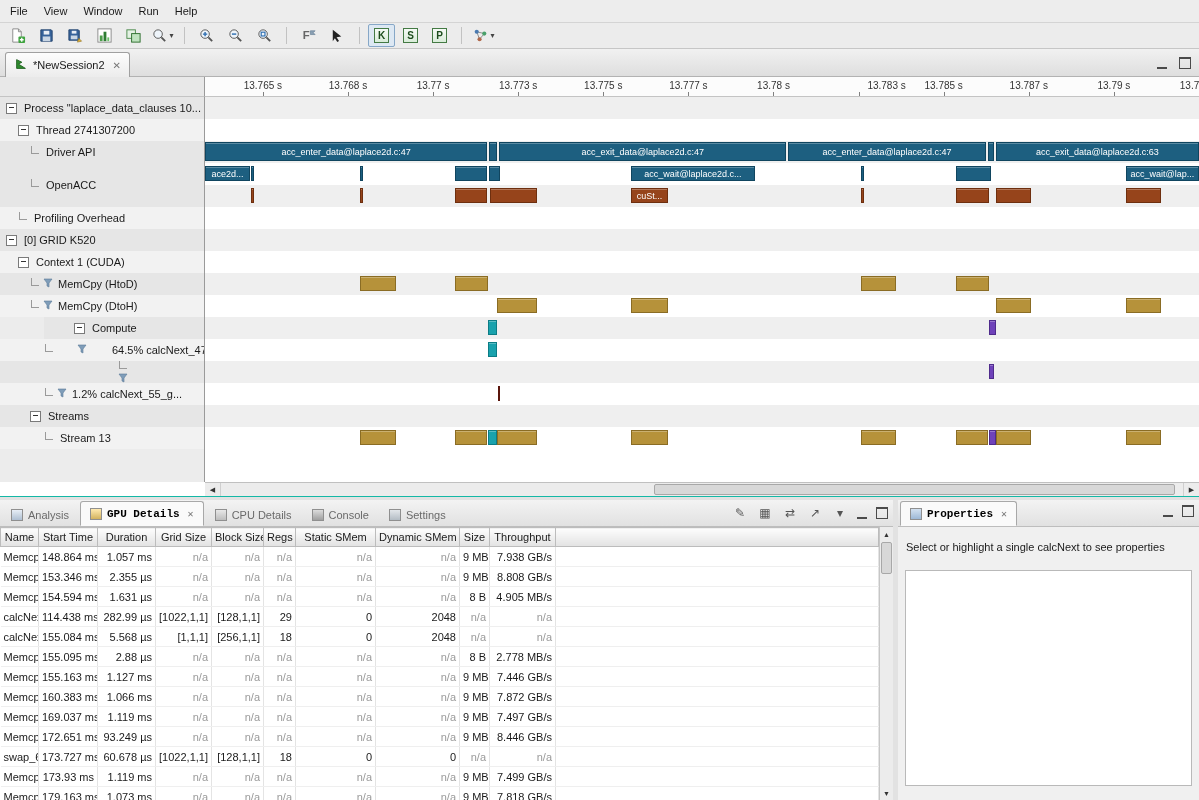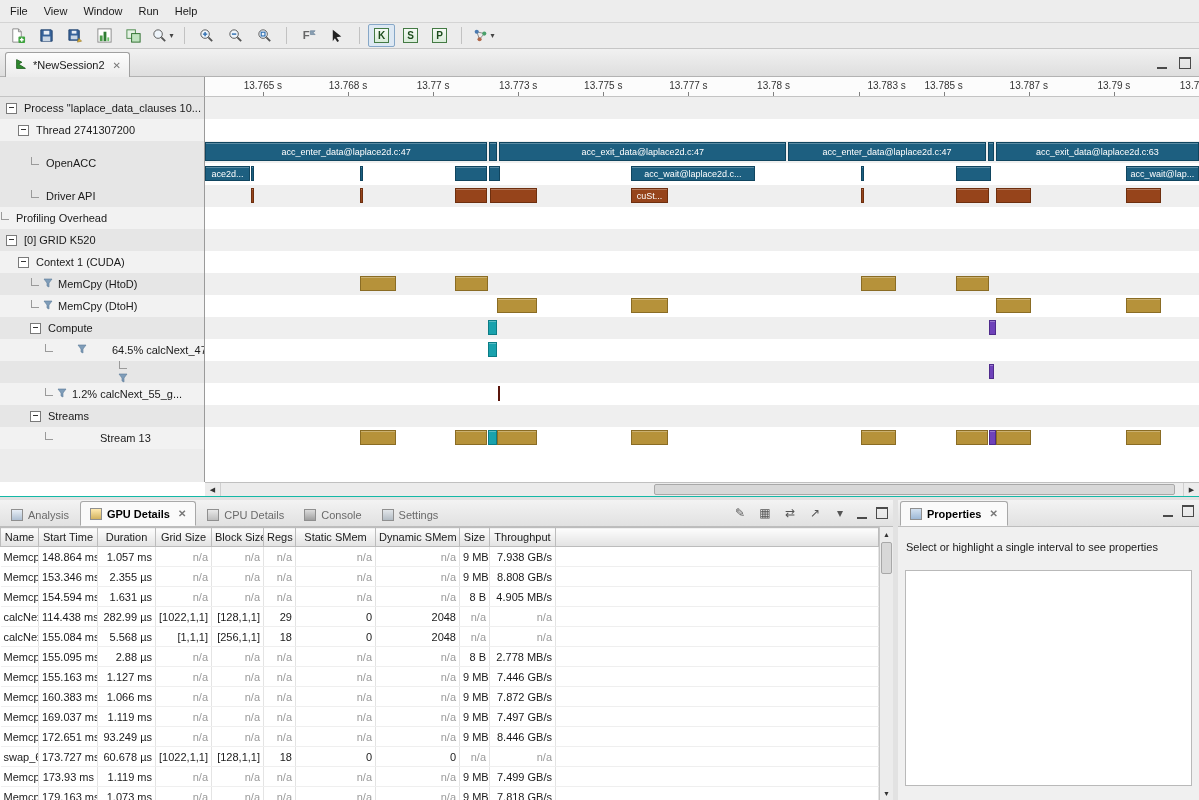--- a/index.html
+++ b/index.html
@@ -66,21 +66,21 @@
   
   .hsash{position:absolute;top:497px;left:0;right:0;height:3px;background:#e2e2e2;cursor:row-resize;}
   .vsash{position:absolute;top:500px;left:893px;width:5px;bottom:0;background:#e2e2e2;cursor:col-resize;}
   
   .bottom{position:absolute;top:500px;left:0;width:893px;height:300px;background:#ececec;}
   .props{position:absolute;top:500px;left:898px;right:0;height:300px;background:#ececec;}
   .panel-tabs{position:relative;height:27px;background:linear-gradient(#f3f3f3,#e1e1e1);
               border-bottom:1px solid #bdbdbd;display:flex;align-items:flex-end;box-sizing:border-box;}
   .ptab{height:23px;display:flex;align-items:center;gap:5px;padding:0 9px;color:#6a6a6a;margin-left:2px;}
   .ptab.active{background:#fafafa;border:1px solid #a8a8a8;border-bottom:1px solid #fafafa;
-               border-radius:3px 3px 0 0;color:#000;font-weight:bold;}
+               border-radius:3px 3px 0 0;color:#000;font-weight:bold;font-family:Liberation Mono, monospace;}
   .tabico{width:12px;height:12px;border:1px solid #8f8f8f;box-sizing:border-box;}
   .ico-analysis{background:linear-gradient(#e7eef6,#aebfd2);}
   .ico-gpu{background:linear-gradient(#ffeab0,#d2b25e);}
   .ico-cpu{background:linear-gradient(#e8e8e8,#bdbdbd);}
   .ico-console{background:linear-gradient(#dcdcdc,#9f9f9f);}
   .ico-settings{background:linear-gradient(#e2e6ea,#b3bcc4);}
   .ico-props{background:linear-gradient(#d3e1f0,#9db8d6);}
   .ptools{position:absolute;right:5px;top:5px;display:flex;gap:9px;align-items:center;color:#555;font-size:12px;}
   .ptools .pt{width:16px;height:16px;display:flex;align-items:center;justify-content:center;}
   
@@ -285,29 +285,29 @@
       </div>
     <div class="tree" id="tree">
         <div class="tree-row even" style="height: 22px; padding-left: 6px;">
           <span class="cbox"></span>
           <span class="tree-label">Process "laplace_data_clauses 10...</span>
         </div>
         <div class="tree-row odd" style="height: 22px; padding-left: 18px;">
           <span class="cbox"></span>
           <span class="tree-label">Thread 2741307200</span>
         </div>
+        <div class="tree-row even" style="height: 22px; padding-left: 30px;">
+          <span class="elbow"></span>
+          <span class="tree-label">Driver API</span>
+        </div>
         <div class="tree-row even" style="height: 44px; padding-left: 30px;">
           <span class="elbow"></span>
           <span class="tree-label">OpenACC</span>
         </div>
-        <div class="tree-row even" style="height: 22px; padding-left: 30px;">
-          <span class="elbow"></span>
-          <span class="tree-label">Driver API</span>
-        </div>
-        <div class="tree-row odd" style="height: 22px; padding-left: 0; text-align: center;">
+        <div class="tree-row odd" style="height: 22px; padding-left: 18px; text-align: center;">
           <span class="elbow"></span>
           <span class="tree-label">Profiling Overhead</span>
         </div>
         <div class="tree-row even" style="height: 22px; padding-left: 6px;">
           <span class="cbox"></span>
           <span class="tree-label">[0] GRID K520</span>
         </div>
         <div class="tree-row odd" style="height: 22px; padding-left: 18px;">
           <span class="cbox"></span>
           <span class="tree-label">Context 1 (CUDA)</span>
@@ -319,21 +319,21 @@
             </svg></span>
           <span class="tree-label">MemCpy (HtoD)</span>
         </div>
         <div class="tree-row odd" style="height: 22px; padding-left: 30px;">
           <span class="elbow"></span>
           <span class="funnel"><svg width="10" height="10" viewBox="0 0 10 10">
               <path d="M1 1h8L6 5v4L4 8V5z" fill="#7f9db9" stroke="#5a7a99" stroke-width="0.6"></path>
             </svg></span>
           <span class="tree-label">MemCpy (DtoH)</span>
         </div>
-        <div class="tree-row even" style="height: 22px; padding-left: 30px;">
+        <div class="tree-row even" style="height: 22px; padding-left: 30px; margin-left: 44px;">
           <span class="cbox"></span>
           <span class="tree-label">Compute</span>
         </div>
         <div class="tree-row odd" style="height: 22px; padding-left: 44px; gap: 20px;">
           <span class="elbow"></span>
           <span class="funnel"><svg width="10" height="10" viewBox="0 0 10 10">
               <path d="M1 1h8L6 5v4L4 8V5z" fill="#7f9db9" stroke="#5a7a99" stroke-width="0.6"></path>
             </svg></span>
           <span class="tree-label">64.5% calcNext_47_...</span>
         </div>
@@ -348,21 +348,21 @@
           <span class="elbow"></span>
           <span class="funnel"><svg width="10" height="10" viewBox="0 0 10 10">
               <path d="M1 1h8L6 5v4L4 8V5z" fill="#7f9db9" stroke="#5a7a99" stroke-width="0.6"></path>
             </svg></span>
           <span class="tree-label">1.2% calcNext_55_g...</span>
         </div>
         <div class="tree-row even" style="height: 22px; padding-left: 30px;">
           <span class="cbox"></span>
           <span class="tree-label">Streams</span>
         </div>
-        <div class="tree-row odd" style="height: 22px; padding-left: 44px; gap: 40px;">
+        <div class="tree-row odd" style="height: 22px; padding-left: 44px;">
           <span class="elbow"></span>
           <span class="tree-label">Stream 13</span>
         </div>
       </div>
     <div class="lanes" id="lanes">
         <div class="lane even"></div>
         <div class="lane odd"></div>
         <div class="lane even tall">
           <div class="bar" style="left: 0%; width: 28.3904%; background: rgb(29, 95, 128); border-color: rgb(16, 69, 95);">
             <span>acc_enter_data@laplace2d.c:47</span>
@@ -712,18 +712,18 @@
         <span class="tabico ico-props"></span>
         <span>Properties</span>
         <span class="closex">✕</span>
       </div>
       <div class="ptools">
         <span class="wmin"></span>
         <span class="wmax"></span>
       </div>
     </div>
     <div class="props-body">
-      <div class="props-msg">Select or highlight a single interval to see properties</div>
+      <div class="props-msg">Select or highlight a single calcNext to see properties</div>
       <div class="props-box"></div>
     </div>
   </div>
 
 </div>
 
 </body></html>

